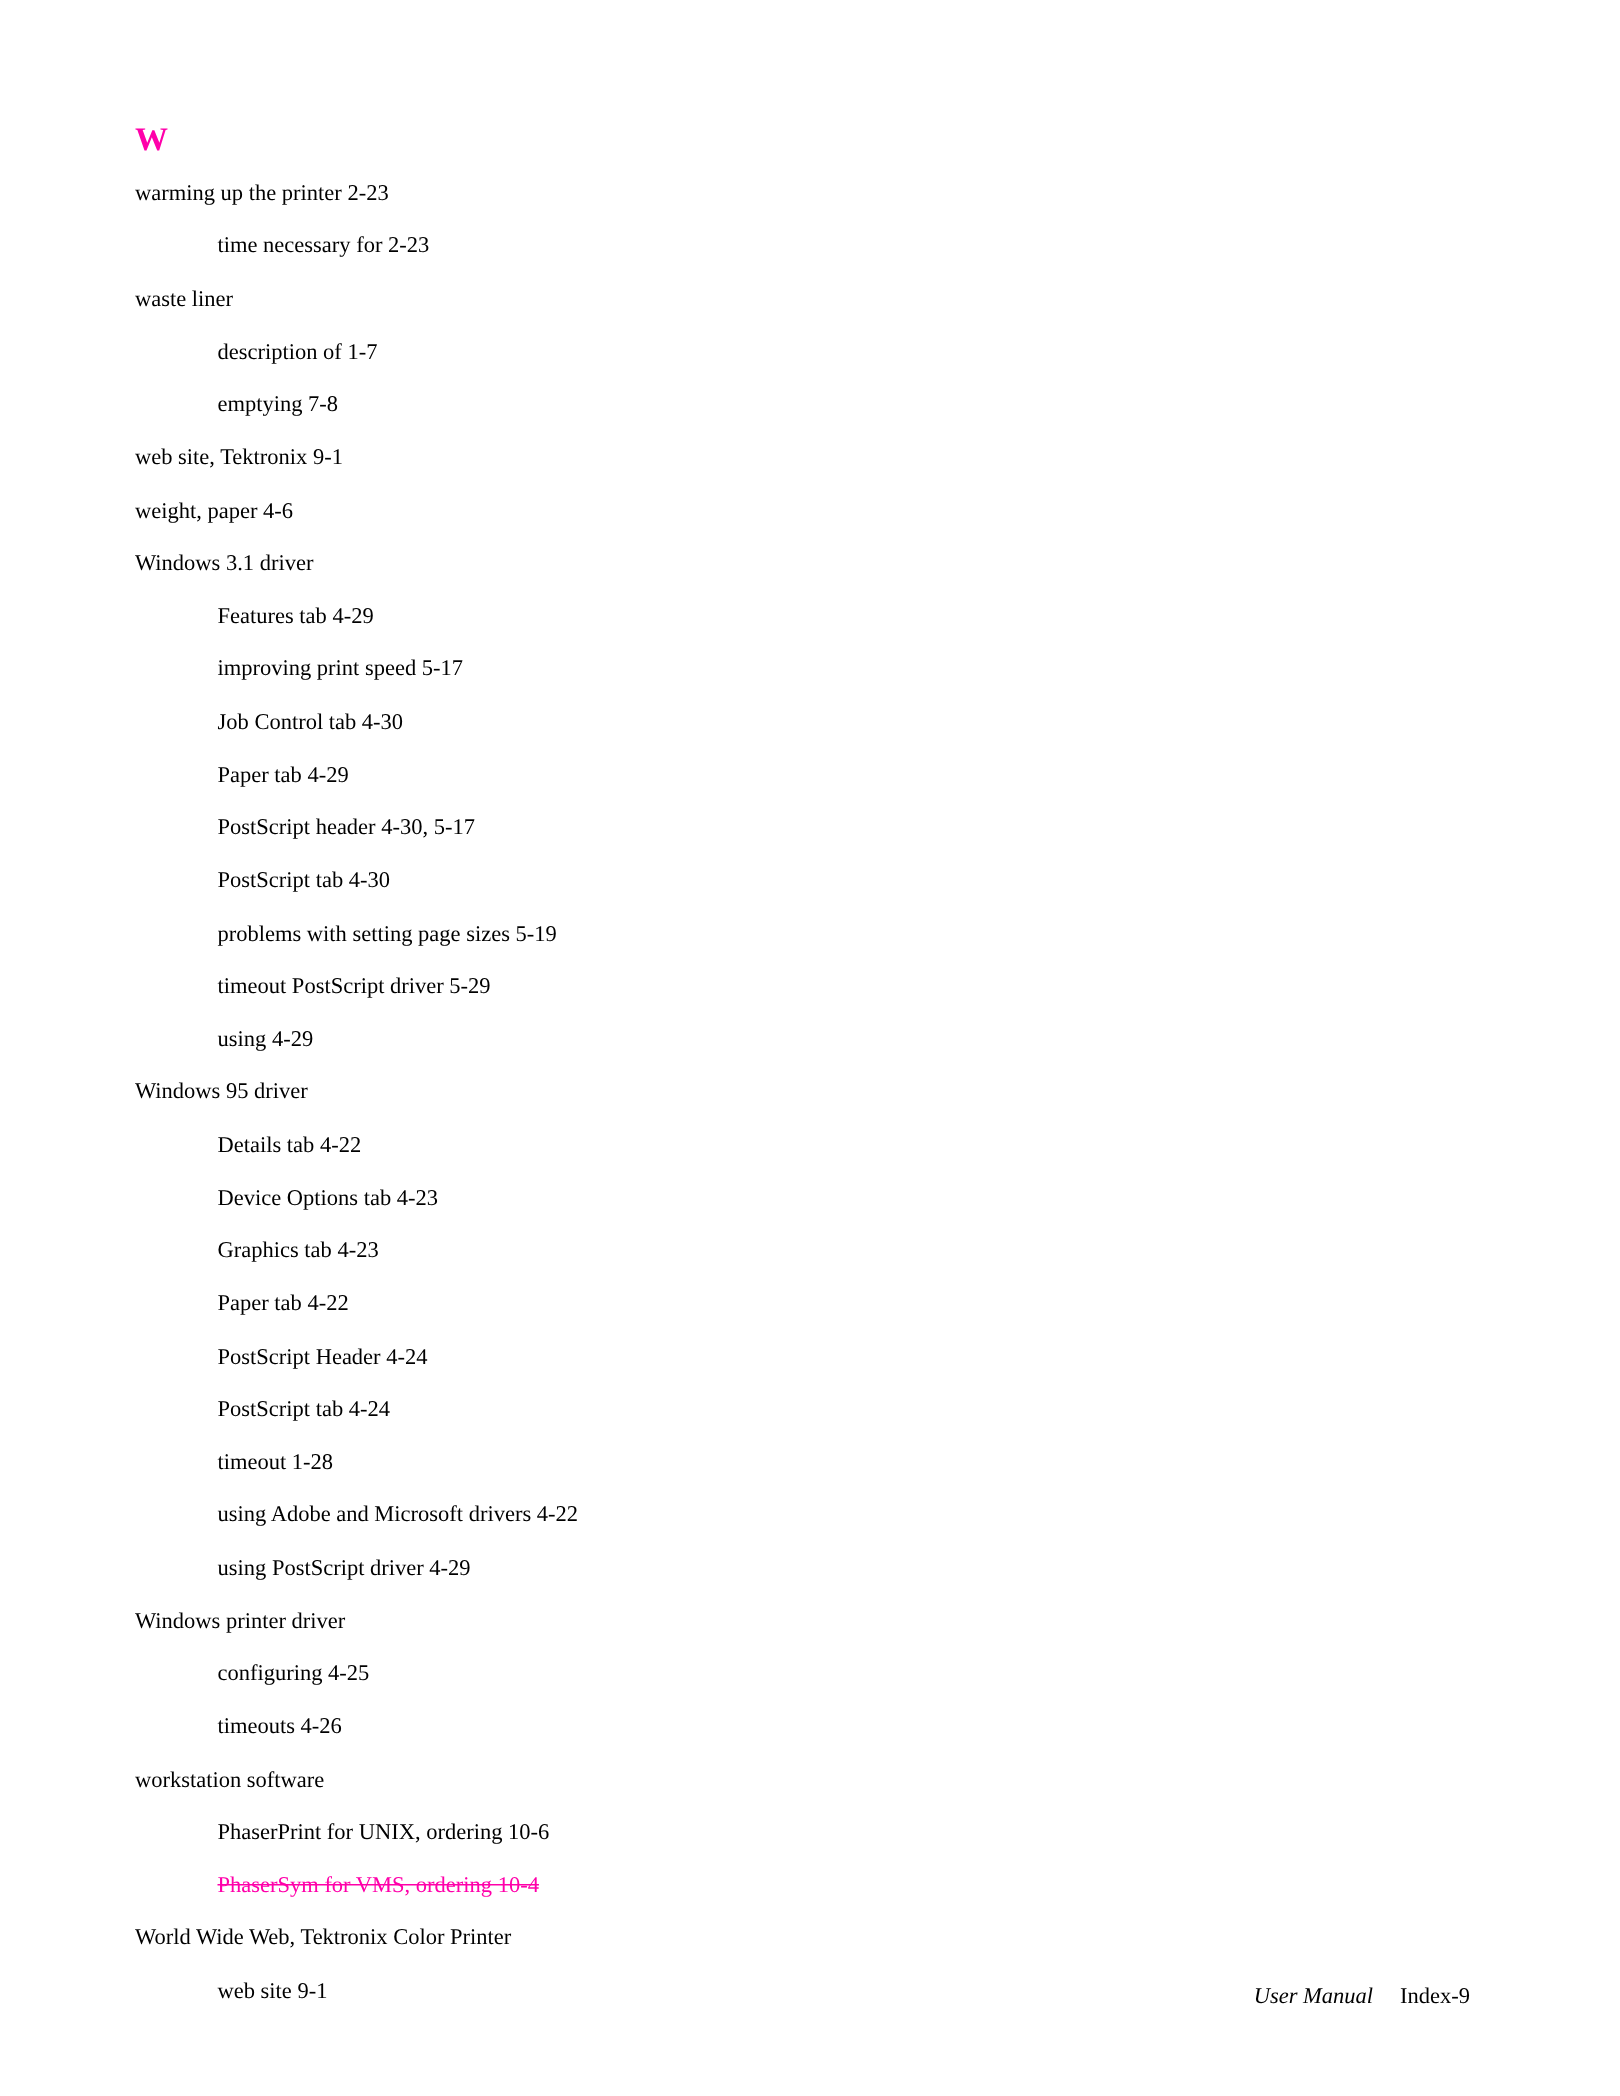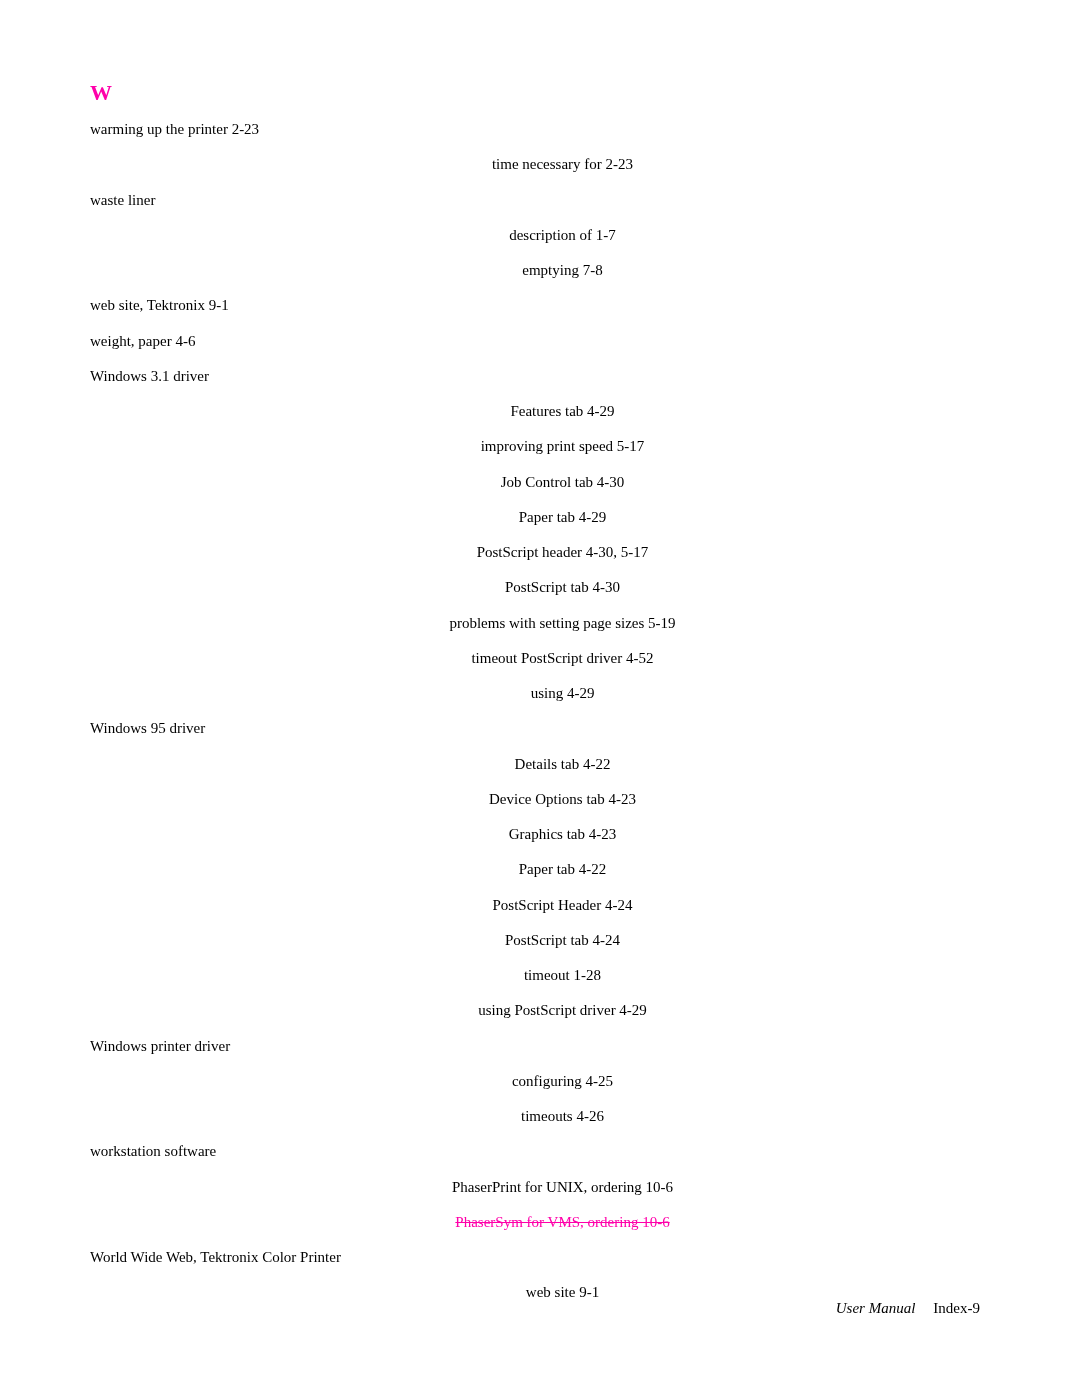--- a/index.html
+++ b/index.html
@@ -40,21 +40,20 @@
     }
 
     .entry-main {
       display: block;
       margin-left: 0;
     }
 
     .entry-sub {
       display: block;
       margin-left: 55px;
-      text-align: center;
     }
 
     .link-pink {
       color: #ff00aa;
       text-decoration: line-through;
     }
 
     .footer {
       position: absolute;
       bottom: 80px;
@@ -91,37 +90,38 @@
       <span class="index-entry entry-main">web site, Tektronix   9-1</span>
       <span class="index-entry entry-main">weight, paper   4-6</span>
       <span class="index-entry entry-main">Windows 3.1 driver</span>
       <span class="index-entry entry-sub">Features tab   4-29</span>
       <span class="index-entry entry-sub">improving print speed   5-17</span>
       <span class="index-entry entry-sub">Job Control tab   4-30</span>
       <span class="index-entry entry-sub">Paper tab   4-29</span>
       <span class="index-entry entry-sub">PostScript header   4-30,   5-17</span>
       <span class="index-entry entry-sub">PostScript tab   4-30</span>
       <span class="index-entry entry-sub">problems with setting page sizes   5-19</span>
-      <span class="index-entry entry-sub">timeout PostScript driver   4-52</span>
+      <span class="index-entry entry-sub">timeout PostScript driver   5-29</span>
       <span class="index-entry entry-sub">using   4-29</span>
       <span class="index-entry entry-main">Windows 95 driver</span>
       <span class="index-entry entry-sub">Details tab   4-22</span>
       <span class="index-entry entry-sub">Device Options tab   4-23</span>
       <span class="index-entry entry-sub">Graphics tab   4-23</span>
       <span class="index-entry entry-sub">Paper tab   4-22</span>
       <span class="index-entry entry-sub">PostScript Header   4-24</span>
       <span class="index-entry entry-sub">PostScript tab   4-24</span>
       <span class="index-entry entry-sub">timeout   1-28</span>
+      <span class="index-entry entry-sub">using Adobe and Microsoft drivers   4-22</span>
       <span class="index-entry entry-sub">using PostScript driver   4-29</span>
       <span class="index-entry entry-main">Windows printer driver</span>
       <span class="index-entry entry-sub">configuring   4-25</span>
       <span class="index-entry entry-sub">timeouts   4-26</span>
       <span class="index-entry entry-main">workstation software</span>
       <span class="index-entry entry-sub">PhaserPrint for UNIX, ordering   10-6</span>
-      <span class="index-entry entry-sub"><span class="link-pink">PhaserSym for VMS, ordering   10-6</span></span>
+      <span class="index-entry entry-sub"><span class="link-pink">PhaserSym for VMS, ordering   10-4</span></span>
       <span class="index-entry entry-main">World Wide Web, Tektronix Color Printer</span>
       <span class="index-entry entry-sub">web site   9-1</span>
     </div>
 
   <div class="footer">
     <span class="footer-manual">User Manual</span>
     <span class="footer-index">Index-9</span>
   </div>
 </div>
 

